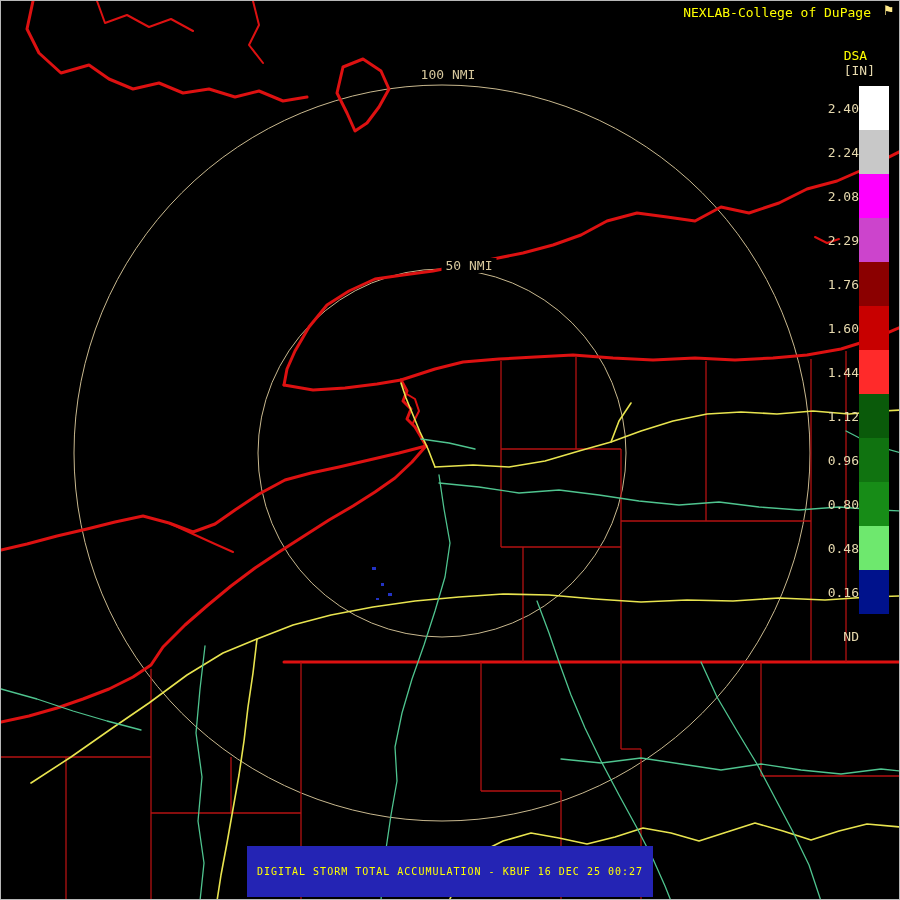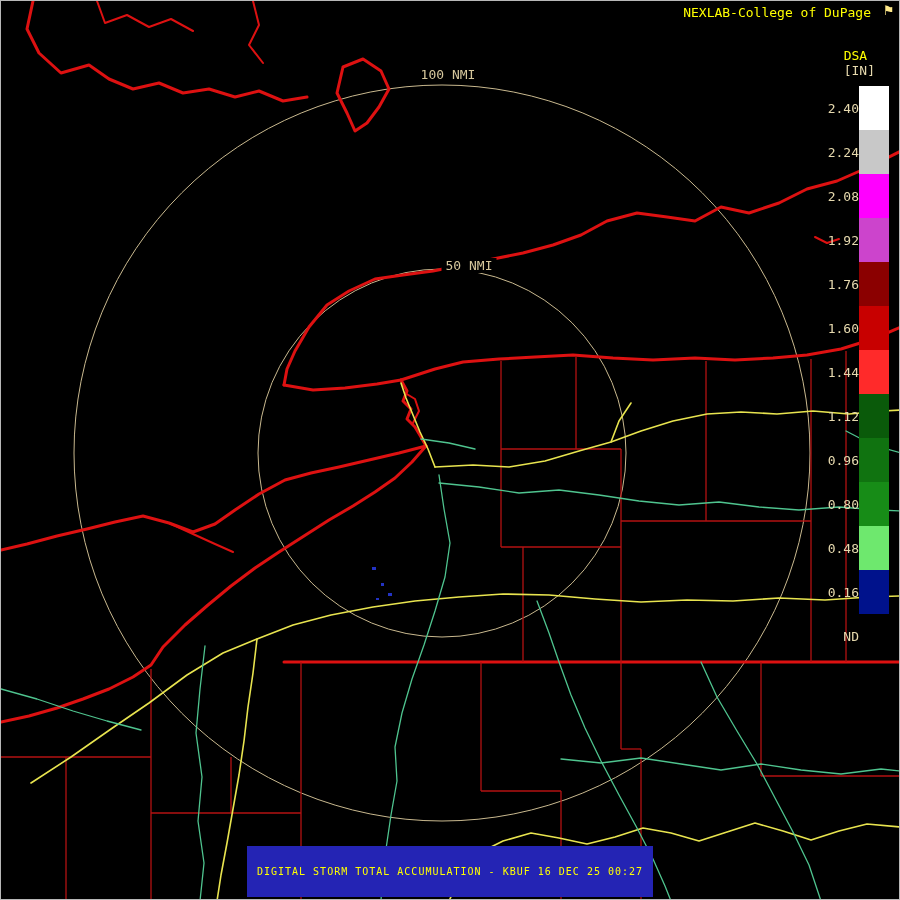--- a/index.html
+++ b/index.html
@@ -146,21 +146,21 @@
       </div>
       <div class="legend-row">
         <span class="legend-label">2.24</span>
         <span class="legend-swatch" style="background: rgb(200, 200, 200);"></span>
       </div>
       <div class="legend-row">
         <span class="legend-label">2.08</span>
         <span class="legend-swatch" style="background: rgb(255, 0, 255);"></span>
       </div>
       <div class="legend-row">
-        <span class="legend-label">1.92</span>
+        <span class="legend-label">2.29</span>
         <span class="legend-swatch" style="background: rgb(204, 68, 204);"></span>
       </div>
       <div class="legend-row">
         <span class="legend-label">1.76</span>
         <span class="legend-swatch" style="background: rgb(139, 0, 0);"></span>
       </div>
       <div class="legend-row">
         <span class="legend-label">1.60</span>
         <span class="legend-swatch" style="background: rgb(200, 0, 0);"></span>
       </div>

